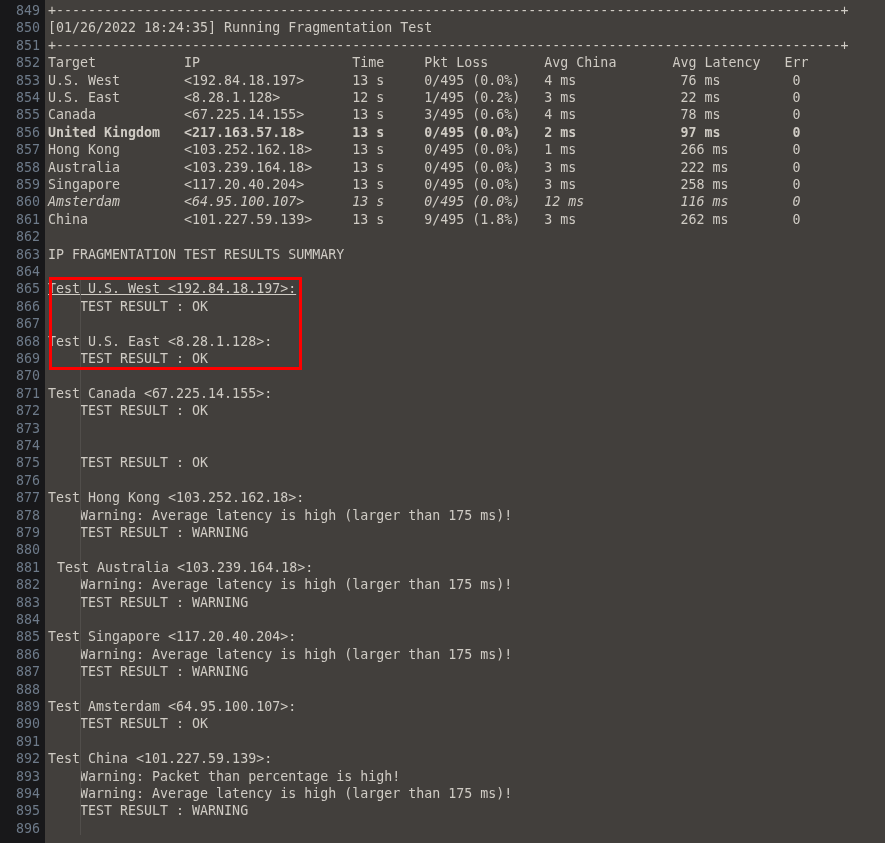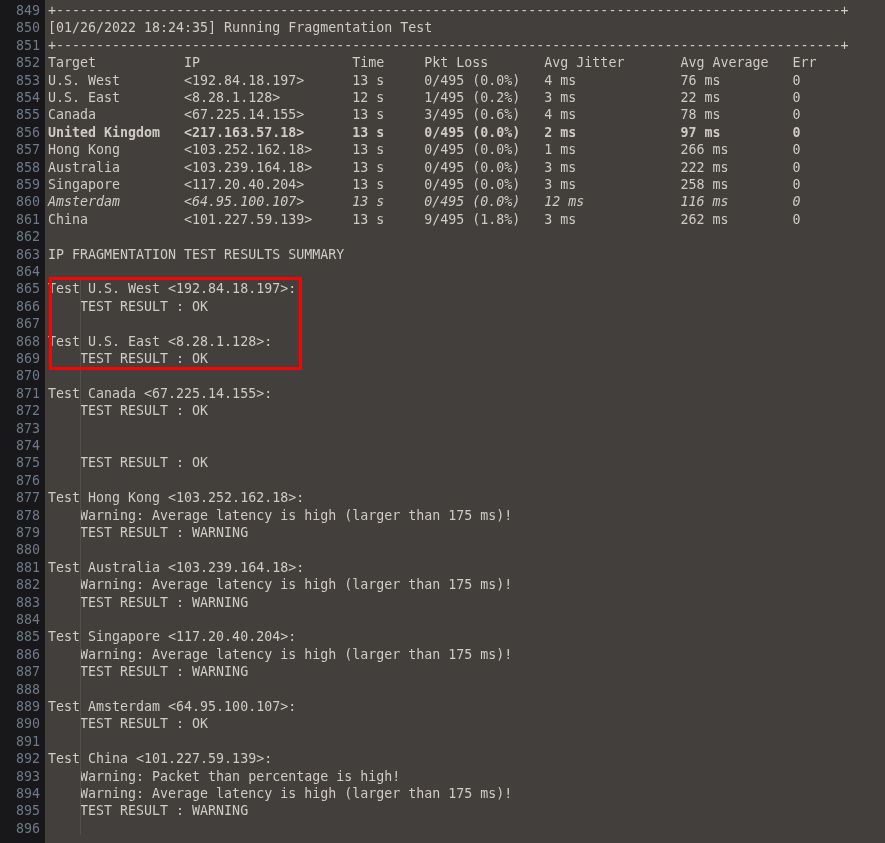--- a/index.html
+++ b/index.html
@@ -118,49 +118,49 @@
       <div class="lineno" style="top: 750.2px;">892</div>
       <div class="lineno" style="top: 767.6px;">893</div>
       <div class="lineno" style="top: 785px;">894</div>
       <div class="lineno" style="top: 802.4px;">895</div>
       <div class="lineno" style="top: 819.8px;">896</div>
     </div>
   <div id="code">
       <div class="codeline" style="top: 2px;">+--------------------------------------------------------------------------------------------------+</div>
       <div class="codeline" style="top: 19.4px;">[01/26/2022 18:24:35] Running Fragmentation Test</div>
       <div class="codeline" style="top: 36.8px;">+--------------------------------------------------------------------------------------------------+</div>
-      <div class="codeline" style="top: 54.2px;">Target           IP                   Time     Pkt Loss       Avg Jitter       Avg Average   Err</div>
+      <div class="codeline" style="top: 54.2px;">Target           IP                   Time     Pkt Loss       Avg China       Avg Latency   Err</div>
       <div class="codeline" style="top: 71.6px;">U.S. West        &lt;192.84.18.197&gt;      13 s     0/495 (0.0%)   4 ms             76 ms         0</div>
       <div class="codeline" style="top: 89px;">U.S. East        &lt;8.28.1.128&gt;         12 s     1/495 (0.2%)   3 ms             22 ms         0</div>
       <div class="codeline" style="top: 106.4px;">Canada           &lt;67.225.14.155&gt;      13 s     3/495 (0.6%)   4 ms             78 ms         0</div>
       <div class="codeline" style="top: 123.8px; font-weight: bold;">United Kingdom   &lt;217.163.57.18&gt;      13 s     0/495 (0.0%)   2 ms             97 ms         0</div>
       <div class="codeline" style="top: 141.2px;">Hong Kong        &lt;103.252.162.18&gt;     13 s     0/495 (0.0%)   1 ms             266 ms        0</div>
       <div class="codeline" style="top: 158.6px;">Australia        &lt;103.239.164.18&gt;     13 s     0/495 (0.0%)   3 ms             222 ms        0</div>
       <div class="codeline" style="top: 176px;">Singapore        &lt;117.20.40.204&gt;      13 s     0/495 (0.0%)   3 ms             258 ms        0</div>
       <div class="codeline" style="top: 193px; font-style: italic;">Amsterdam        &lt;64.95.100.107&gt;      13 s     0/495 (0.0%)   12 ms            116 ms        0</div>
       <div class="codeline" style="top: 210.8px;">China            &lt;101.227.59.139&gt;     13 s     9/495 (1.8%)   3 ms             262 ms        0</div>
       <div class="codeline" style="top: 228.2px;"></div>
       <div class="codeline" style="top: 245.6px;">IP FRAGMENTATION TEST RESULTS SUMMARY</div>
       <div class="codeline" style="top: 263px;"></div>
-      <div class="codeline" style="top: 280.4px;">Test U.S. West &lt;192.84.18.197&gt;:</div>
+      <div class="codeline" style="top: 280.4px; text-decoration: underline;">Test U.S. West &lt;192.84.18.197&gt;:</div>
       <div class="codeline" style="top: 297.8px;">    TEST RESULT : OK</div>
       <div class="codeline" style="top: 315.2px;"></div>
       <div class="codeline" style="top: 332.6px;">Test U.S. East &lt;8.28.1.128&gt;:</div>
       <div class="codeline" style="top: 350px;">    TEST RESULT : OK</div>
       <div class="codeline" style="top: 367.4px;"></div>
       <div class="codeline" style="top: 384.8px;">Test Canada &lt;67.225.14.155&gt;:</div>
       <div class="codeline" style="top: 402.2px;">    TEST RESULT : OK</div>
       <div class="codeline" style="top: 419.6px;"></div>
       <div class="codeline" style="top: 454.4px;">    TEST RESULT : OK</div>
       <div class="codeline" style="top: 471.8px;"></div>
       <div class="codeline" style="top: 489.2px;">Test Hong Kong &lt;103.252.162.18&gt;:</div>
       <div class="codeline" style="top: 506.6px;">    Warning: Average latency is high (larger than 175 ms)!</div>
       <div class="codeline" style="top: 524px;">    TEST RESULT : WARNING</div>
       <div class="codeline" style="top: 541.4px;"></div>
-      <div class="codeline" style="top: 558.8px;">Test Australia &lt;103.239.164.18&gt;:</div>
+      <div class="codeline" style="top: 558.8px; margin-left: 9px;">Test Australia &lt;103.239.164.18&gt;:</div>
       <div class="codeline" style="top: 576.2px;">    Warning: Average latency is high (larger than 175 ms)!</div>
       <div class="codeline" style="top: 593.6px;">    TEST RESULT : WARNING</div>
       <div class="codeline" style="top: 611px;"></div>
       <div class="codeline" style="top: 628.4px;">Test Singapore &lt;117.20.40.204&gt;:</div>
       <div class="codeline" style="top: 645.8px;">    Warning: Average latency is high (larger than 175 ms)!</div>
       <div class="codeline" style="top: 663.2px;">    TEST RESULT : WARNING</div>
       <div class="codeline" style="top: 680.6px;"></div>
       <div class="codeline" style="top: 698px;">Test Amsterdam &lt;64.95.100.107&gt;:</div>
       <div class="codeline" style="top: 715.4px;">    TEST RESULT : OK</div>
       <div class="codeline" style="top: 732.8px;"></div>

